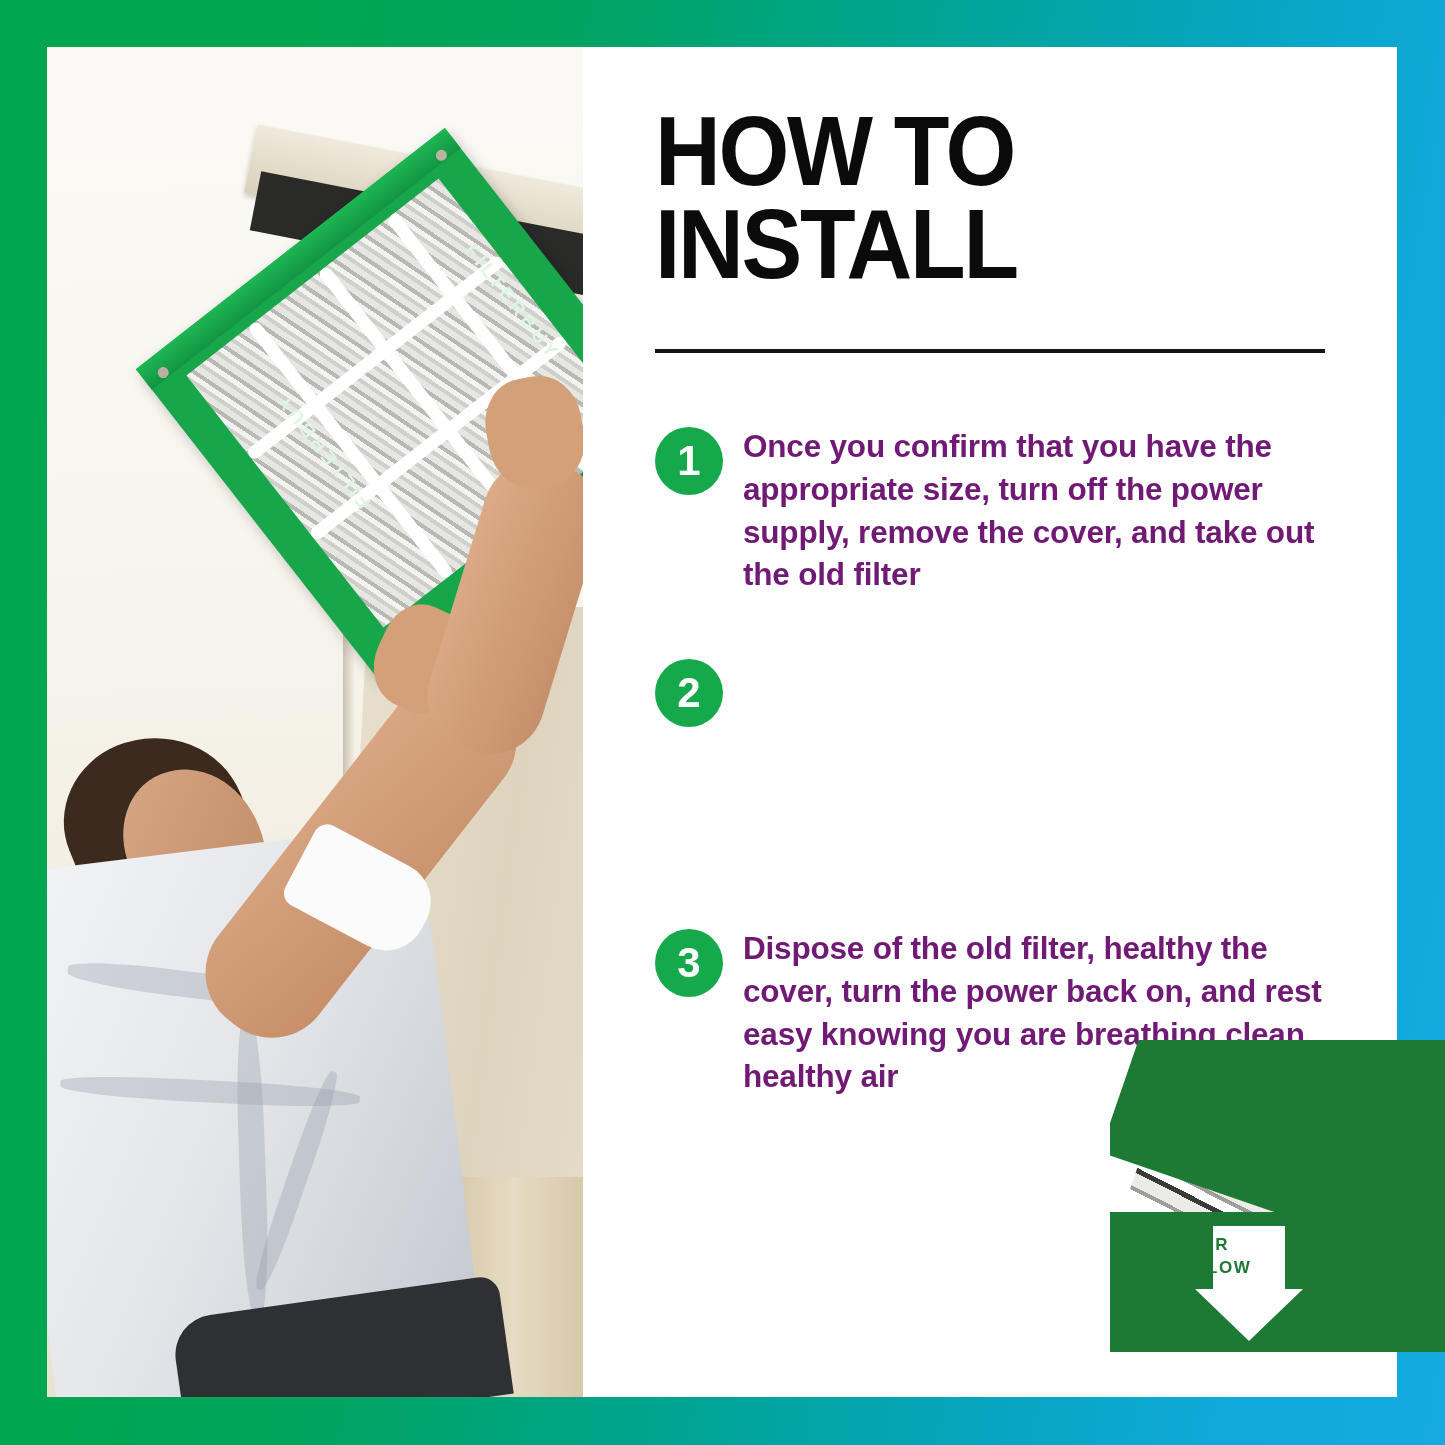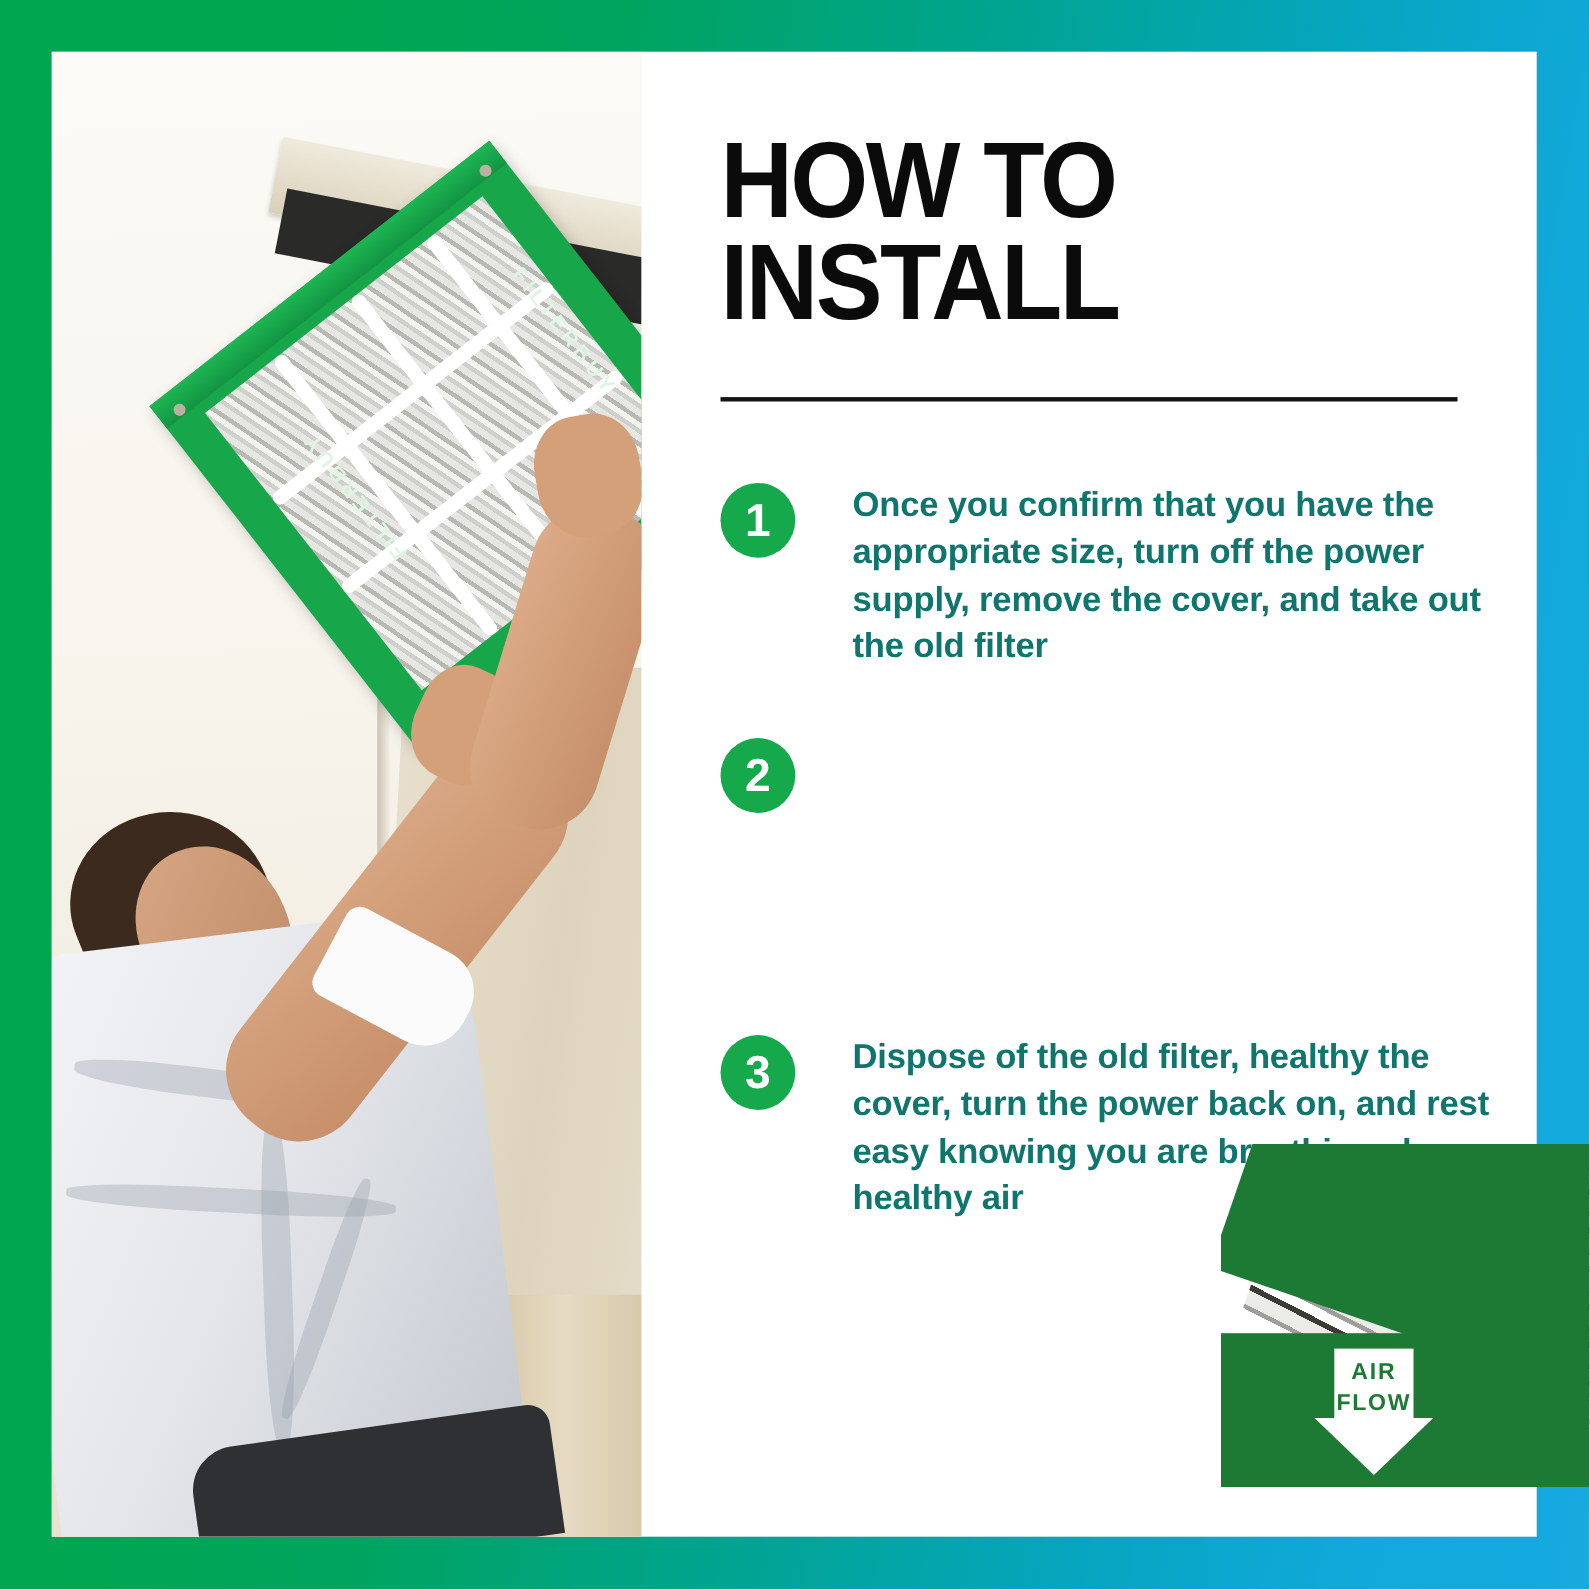--- a/index.html
+++ b/index.html
@@ -237,21 +237,21 @@
     width: 140px; height: 90px;
     background:#fbfbfc;
     border-radius: 14px 40px 40px 14px;
     transform: rotate(28deg);
   }
 
   
   #content {
     position: absolute;
     left: 536px;
-    top: 12px;
+    top: 0;
     width: 814px;
     height: 1146px;
   }
 
   #title {
     position: absolute;
     left: 72px;
     top: 58px;
     width: 700px;
     font-family: "Liberation Sans", sans-serif;
@@ -295,26 +295,26 @@
     font-family: "Liberation Sans", sans-serif;
     font-weight: 700;
     font-size: 42px;
     display: flex;
     align-items: center;
     justify-content: center;
     line-height: 1;
     margin-top: 2px;
   }
   .step-text {
-    margin-left: 52px;
+    margin-left: 20px;
     font-family: "Liberation Sans", sans-serif;
     font-weight: 700;
     font-size: 31.5px;
     line-height: 1.36;
-    color: #0f766e;
+    color: #701a75;
     letter-spacing: -0.2px;
     max-width: 588px;
   }
 
   
   #product {
     position: absolute;
     left: 1110px;
     top: 1040px;
     width: 335px;
@@ -368,25 +368,25 @@
     left: 0; top: 63px;
     width: 0; height: 0;
     border-left: 54px solid transparent;
     border-right: 54px solid transparent;
     border-top: 52px solid #ffffff;
   }
   .af-label {
     position: absolute;
     left: 0; top: 8px;
     width: 108px;
-    text-align: center;
+    text-align: left;
     color: #1d7a35;
     font-family: "Liberation Sans", sans-serif;
     font-weight: 700;
-    font-size: 21px;
+    font-size: 17px;
     letter-spacing: 1.6px;
     line-height: 1.35;
   }
 </style>
 </head>
 <body>
 
 <div id="poster">
 
   <div id="card">

